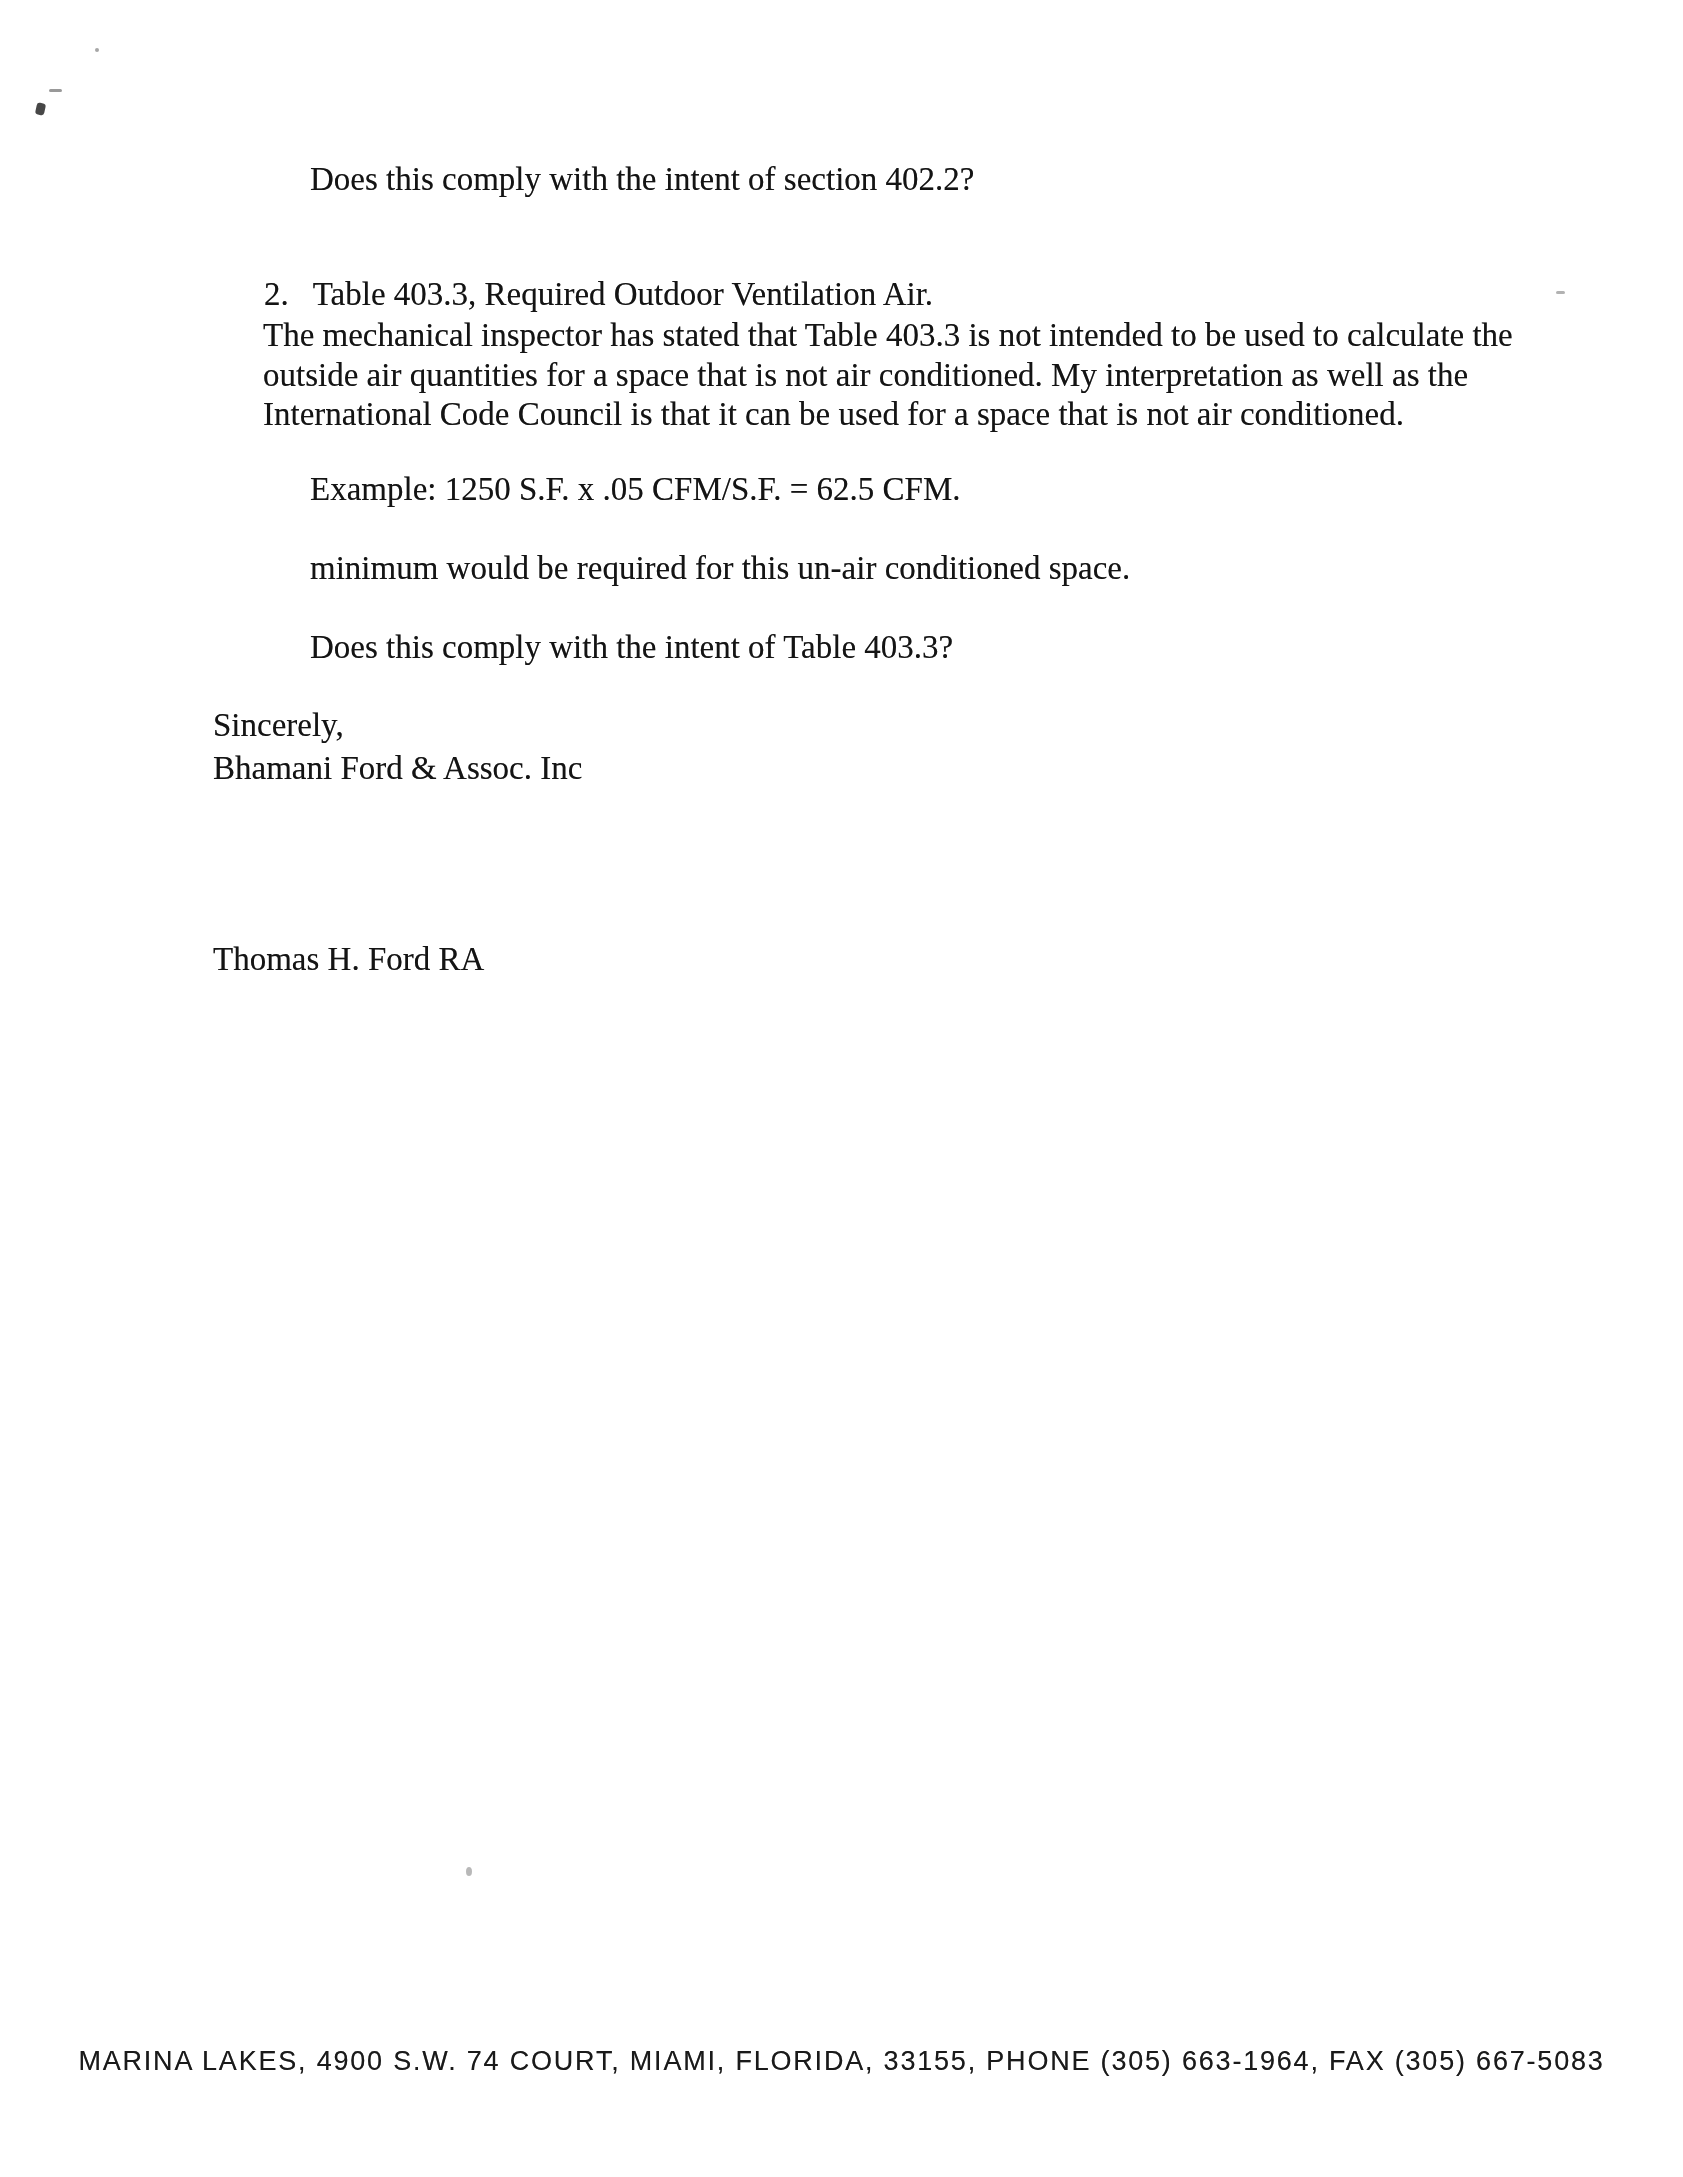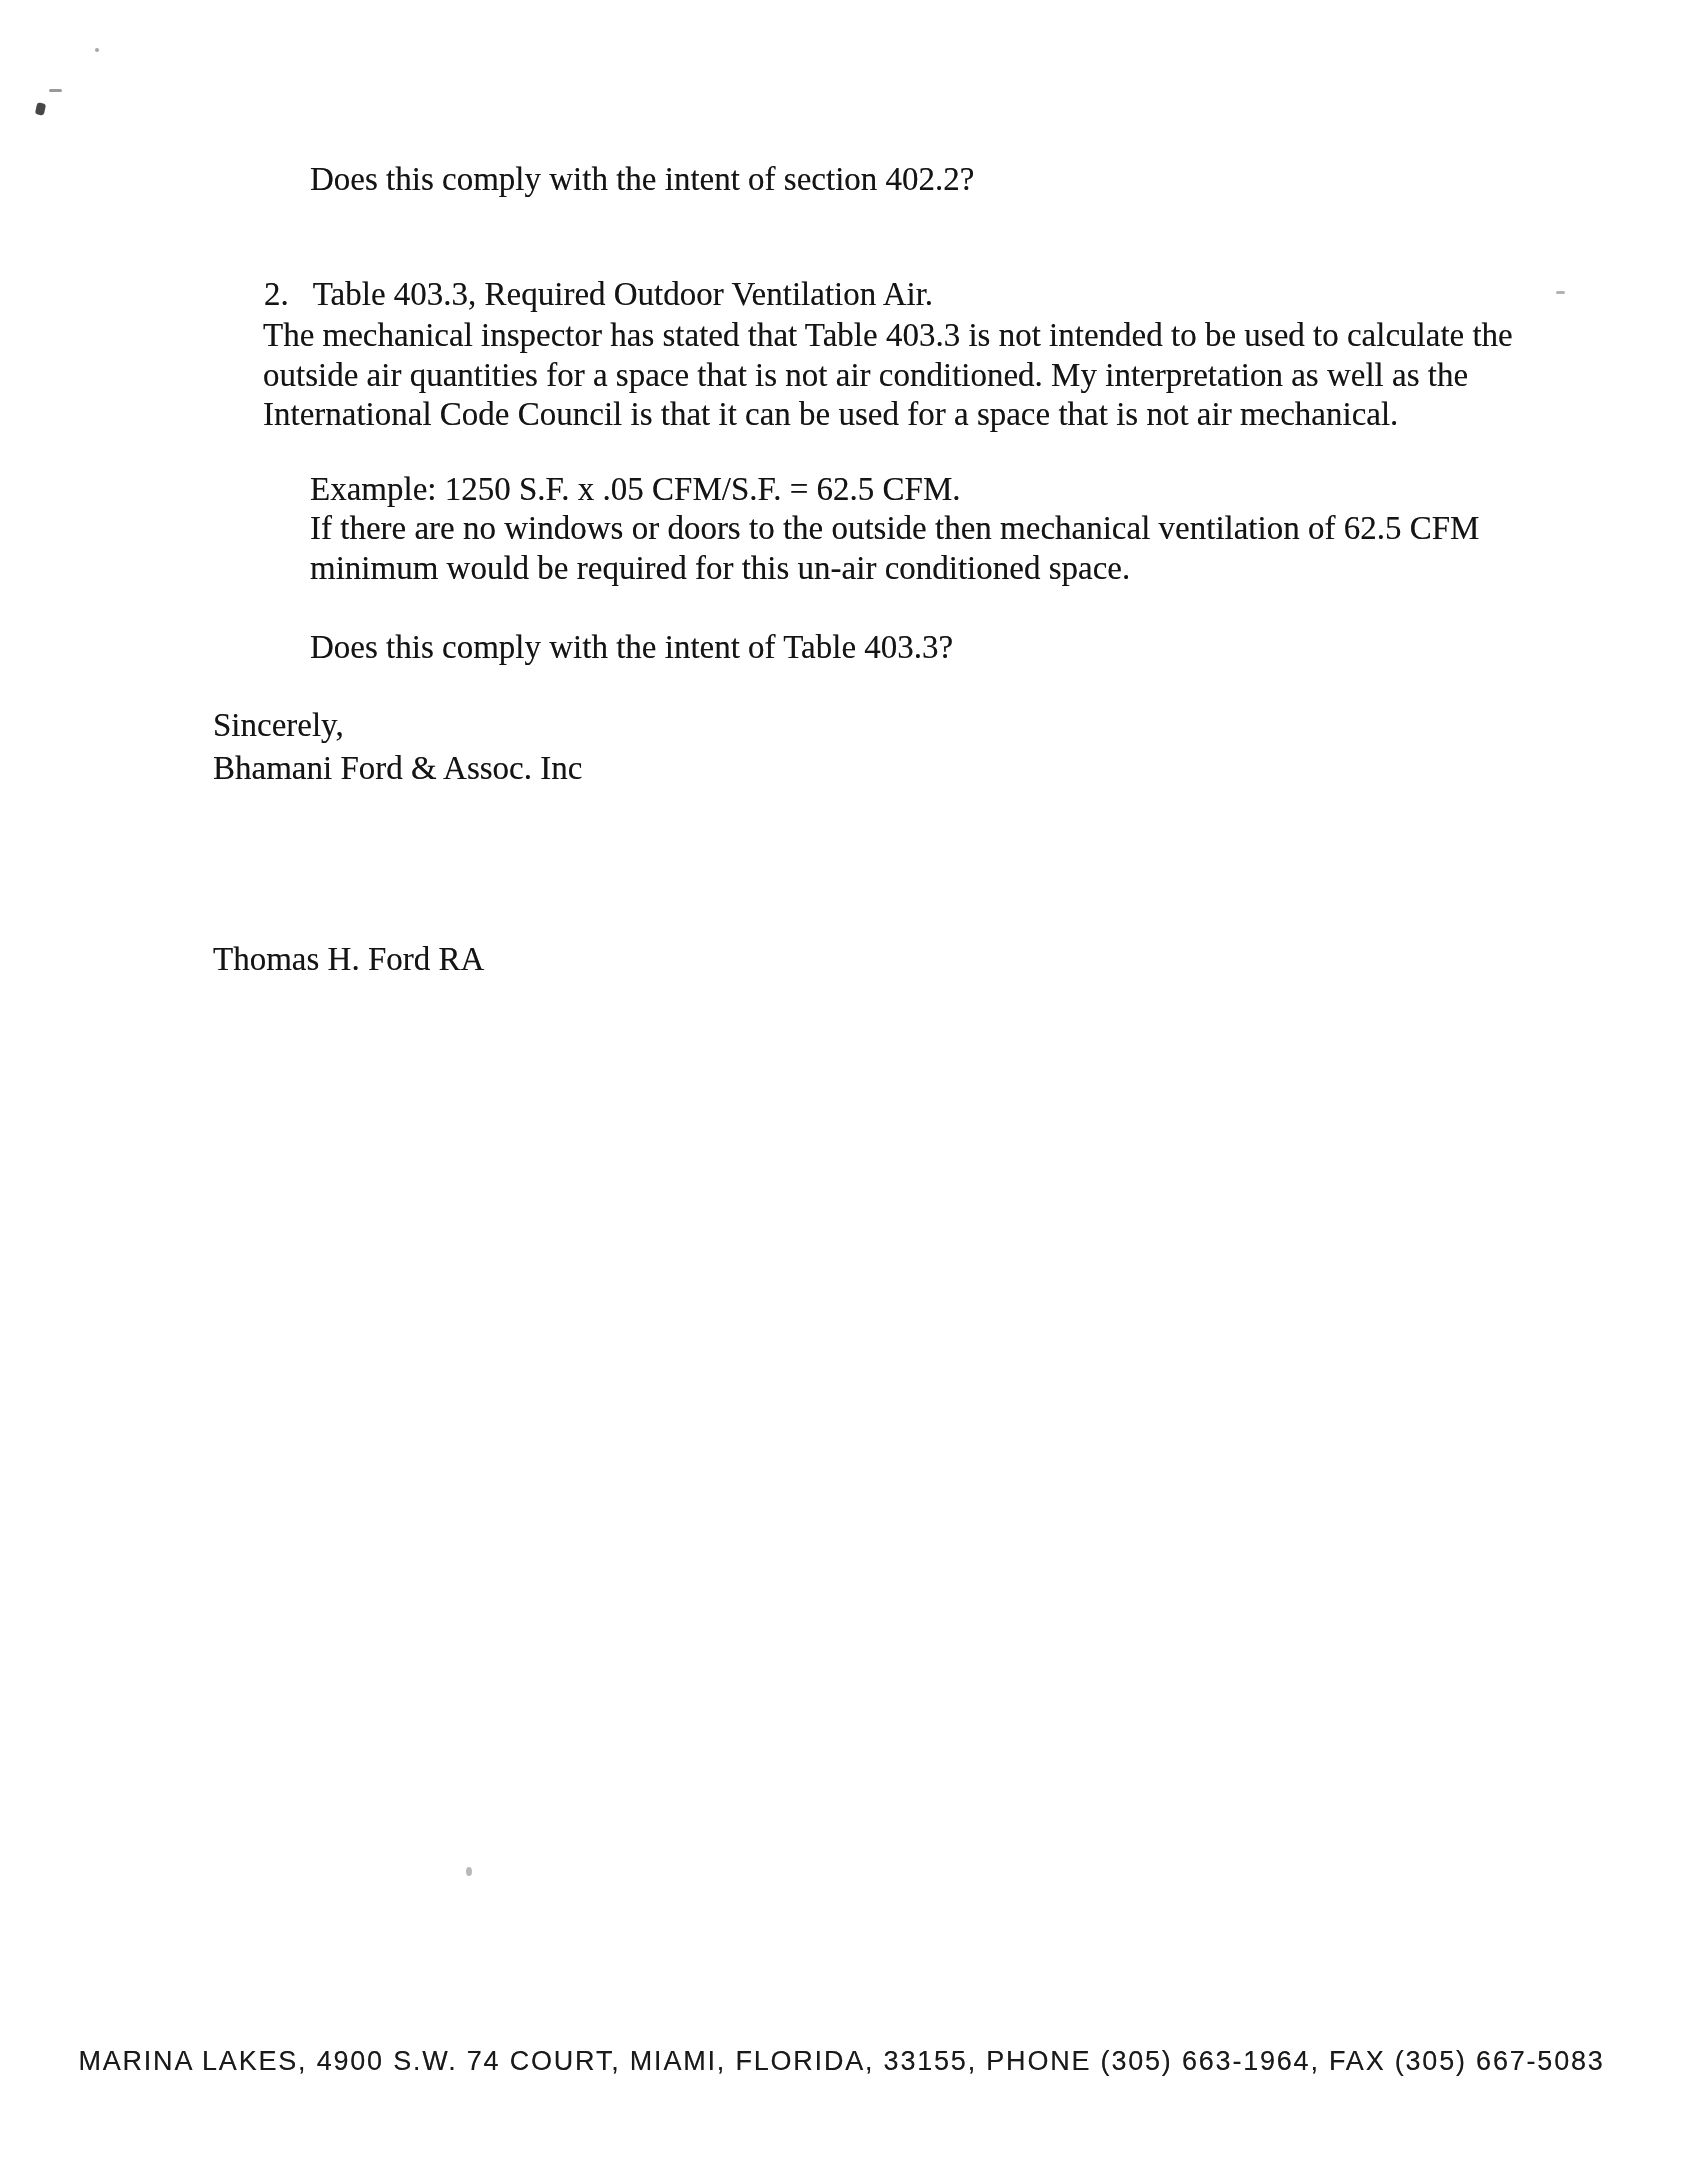--- a/index.html
+++ b/index.html
@@ -60,24 +60,23 @@
   <div class="speck speck-5"></div>
 
   <div class="txt" style="left:310px; top:135px;">Does this comply with the intent of section 402.2?</div>
 
   <div class="txt" style="left:264px; top:250px;">
     <span class="item-number">2.</span><span class="item-title">Table 403.3, Required Outdoor Ventilation Air.</span>
   </div>
 
   <div class="txt" style="left:263px; top:291px;">The mechanical inspector has stated that Table 403.3 is not intended to be used to calculate the</div>
   <div class="txt" style="left:263px; top:331px;">outside air quantities for a space that is not air conditioned. My interpretation as well as the</div>
-  <div class="txt" style="left:263px; top:370px;">International Code Council is that it can be used for a space that is not air mechanical.</div>
+  <div class="txt" style="left:263px; top:370px;">International Code Council is that it can be used for a space that is not air conditioned.</div>
 
   <div class="txt" style="left:310px; top:445px;">Example: 1250 S.F. x .05 CFM/S.F. = 62.5 CFM.</div>
-  <div class="txt" style="left:310px; top:484px;">If there are no windows or doors to the outside then mechanical ventilation of 62.5 CFM</div>
   <div class="txt" style="left:310px; top:524px;">minimum would be required for this un-air conditioned space.</div>
 
   <div class="txt" style="left:310px; top:603px;">Does this comply with the intent of Table 403.3?</div>
 
   <div class="txt" style="left:213px; top:681px;">Sincerely,</div>
   <div class="txt bold" style="left:213px; top:724px;">Bhamani Ford &amp; Assoc. Inc</div>
   <div class="txt" style="left:213px; top:915px;">Thomas H. Ford RA</div>
 
   <div class="footer">
     <span>MARINA LAKES, 4900 S.W. 74 COURT, MIAMI, FLORIDA, 33155, PHONE (305) 663-1964, FAX </span><span class="bold">(305) 667-5083</span>

